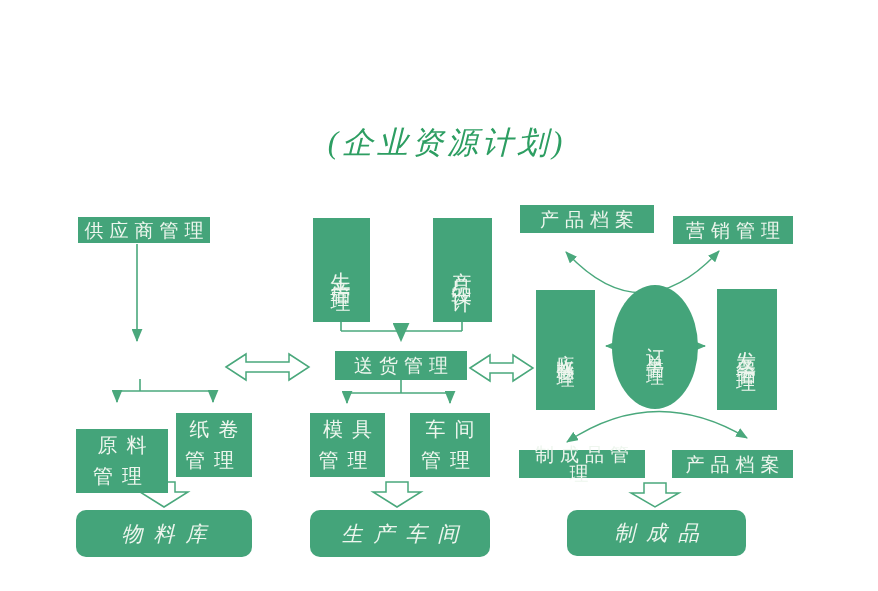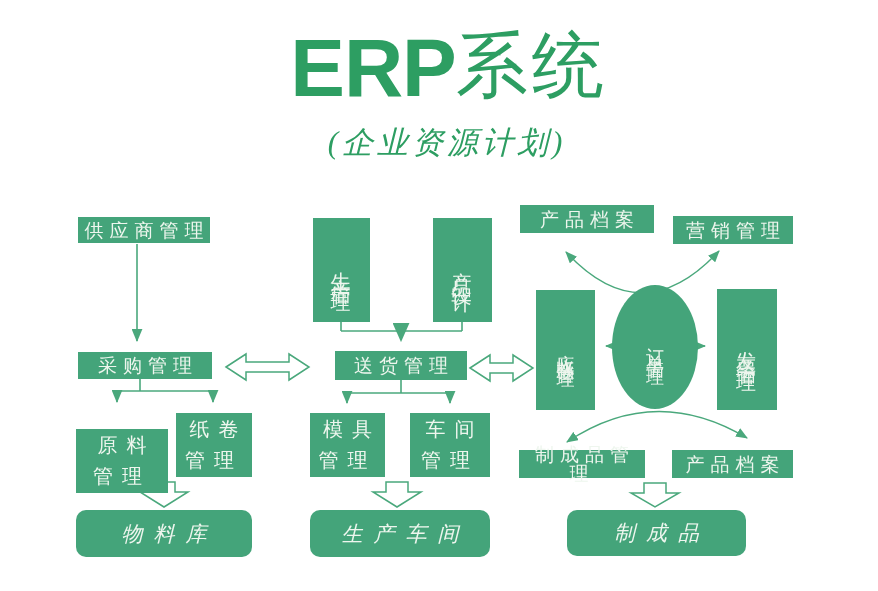--- a/index.html
+++ b/index.html
@@ -67,23 +67,20 @@
   #n-delivery{left:672px;top:450px;width:121px;height:28px;}
   #n-fg{left:567px;top:510px;width:179px;height:46px;}
   
   #connectors{position:absolute;left:0;top:0;width:878px;height:591px;pointer-events:none;}
 </style>
 </head>
 <body>
 
 <div id="stage">
 
-  <div class="title-row">
-    <span class="title-erp">ERP</span><span class="title-cjk">系统</span>
-  </div>
   <div class="subtitle">(企业资源计划)</div>
 
   <svg id="connectors" viewBox="0 0 878 591" xmlns="http://www.w3.org/2000/svg">
     <defs>
       <marker id="ah" viewBox="0 0 12 10" markerWidth="13" markerHeight="11" refX="11" refY="5" orient="auto" markerUnits="userSpaceOnUse">
         <path d="M0 0 L12 5 L0 10 Z" fill="#4aa87c"></path>
       </marker>
       <marker id="ahb" viewBox="0 0 18 16" markerWidth="19" markerHeight="17" refX="16" refY="8" orient="auto" markerUnits="userSpaceOnUse">
         <path d="M0 0 L18 8 L0 16 Z" fill="#4aa87c"></path>
       </marker>
@@ -125,21 +122,20 @@
       <polygon points="644,483 666,483 666,493 679,493 655,507 631,493 644,493"></polygon>
     </g>
 
     <g fill="#ffffff" stroke="#4aa87c" stroke-width="1.5" stroke-linejoin="miter">
       <polygon points="226,367 246,354 246,362 289,362 289,354 309,367 289,380 289,372 246,372 246,380"></polygon>
       <polygon points="470,368 490,355 490,363 513,363 513,355 533,368 513,381 513,373 490,373 490,381"></polygon>
     </g>
   </svg>
 
   <div class="box h1" id="n-supplier">供应商管理</div>
-  <div class="box h1" id="n-purchasing">采购管理</div>
   <div class="box two" id="n-raw">原料
 管理</div>
   <div class="box two" id="n-paper">纸卷
 管理</div>
   <div class="box round" id="n-matwh">物料库</div>
 
   <div class="box vert" id="n-prodmgmt">生产管理</div>
   <div class="box vert" id="n-proddesign">产品设计</div>
   <div class="box h1" id="n-sched">送货管理</div>
   <div class="box two" id="n-mold">模具

